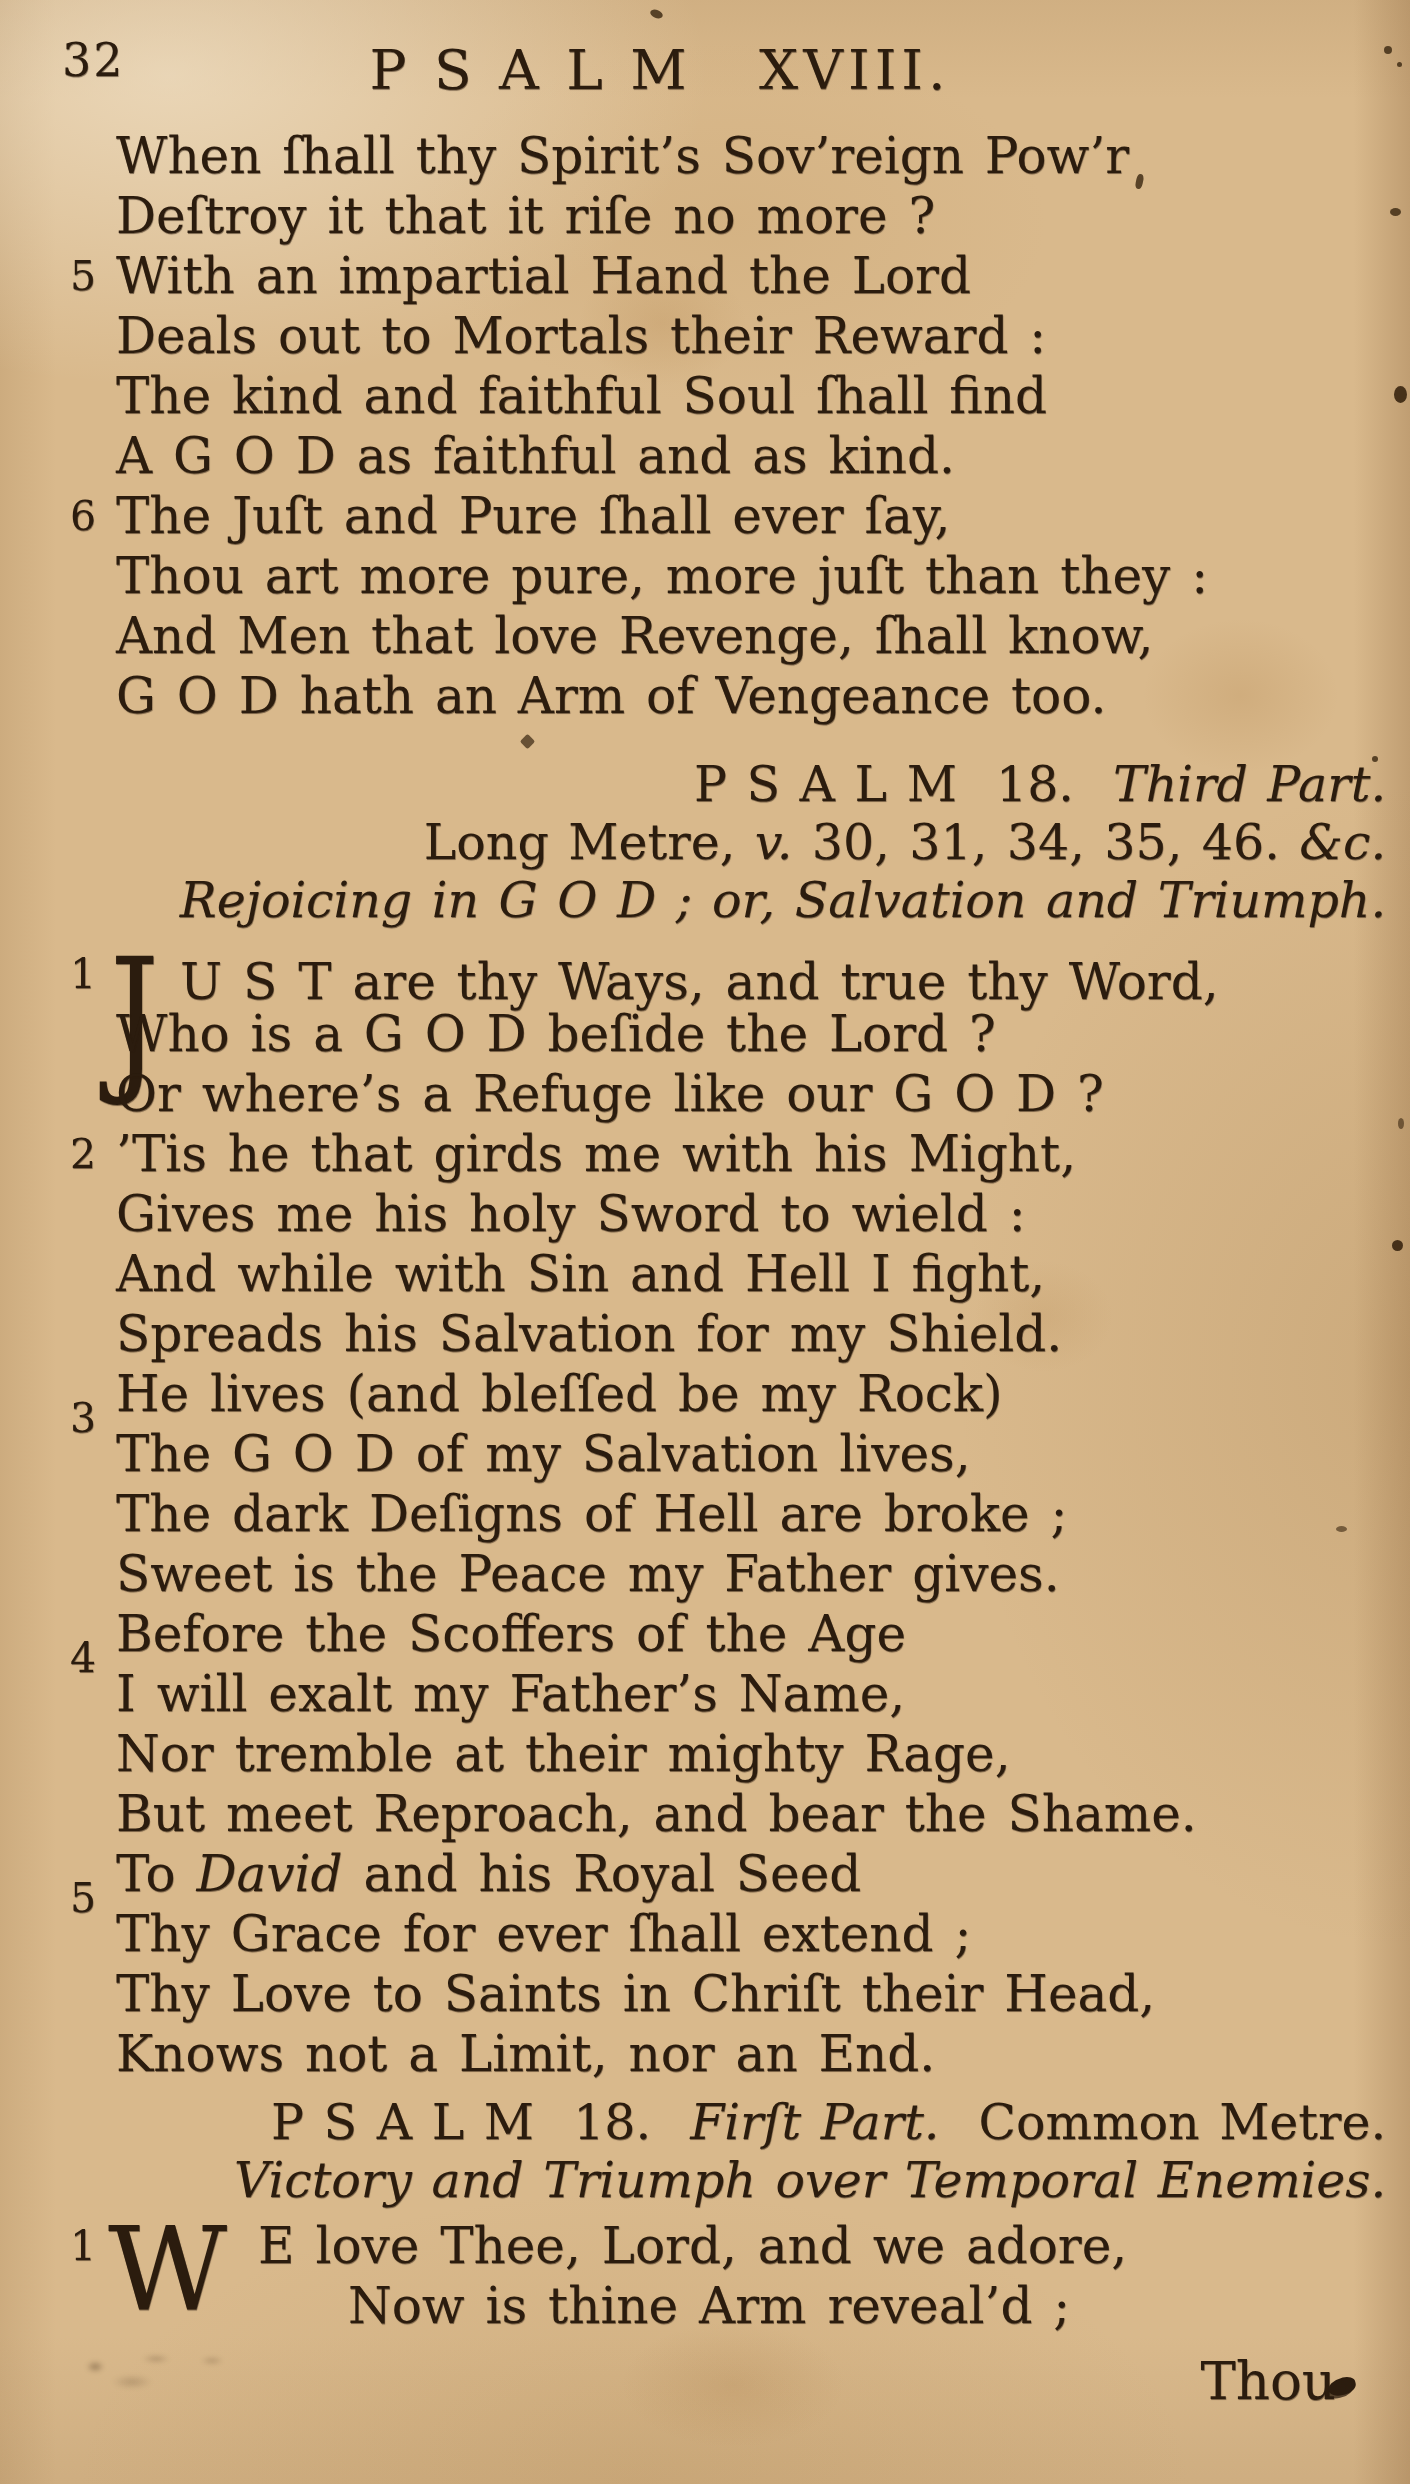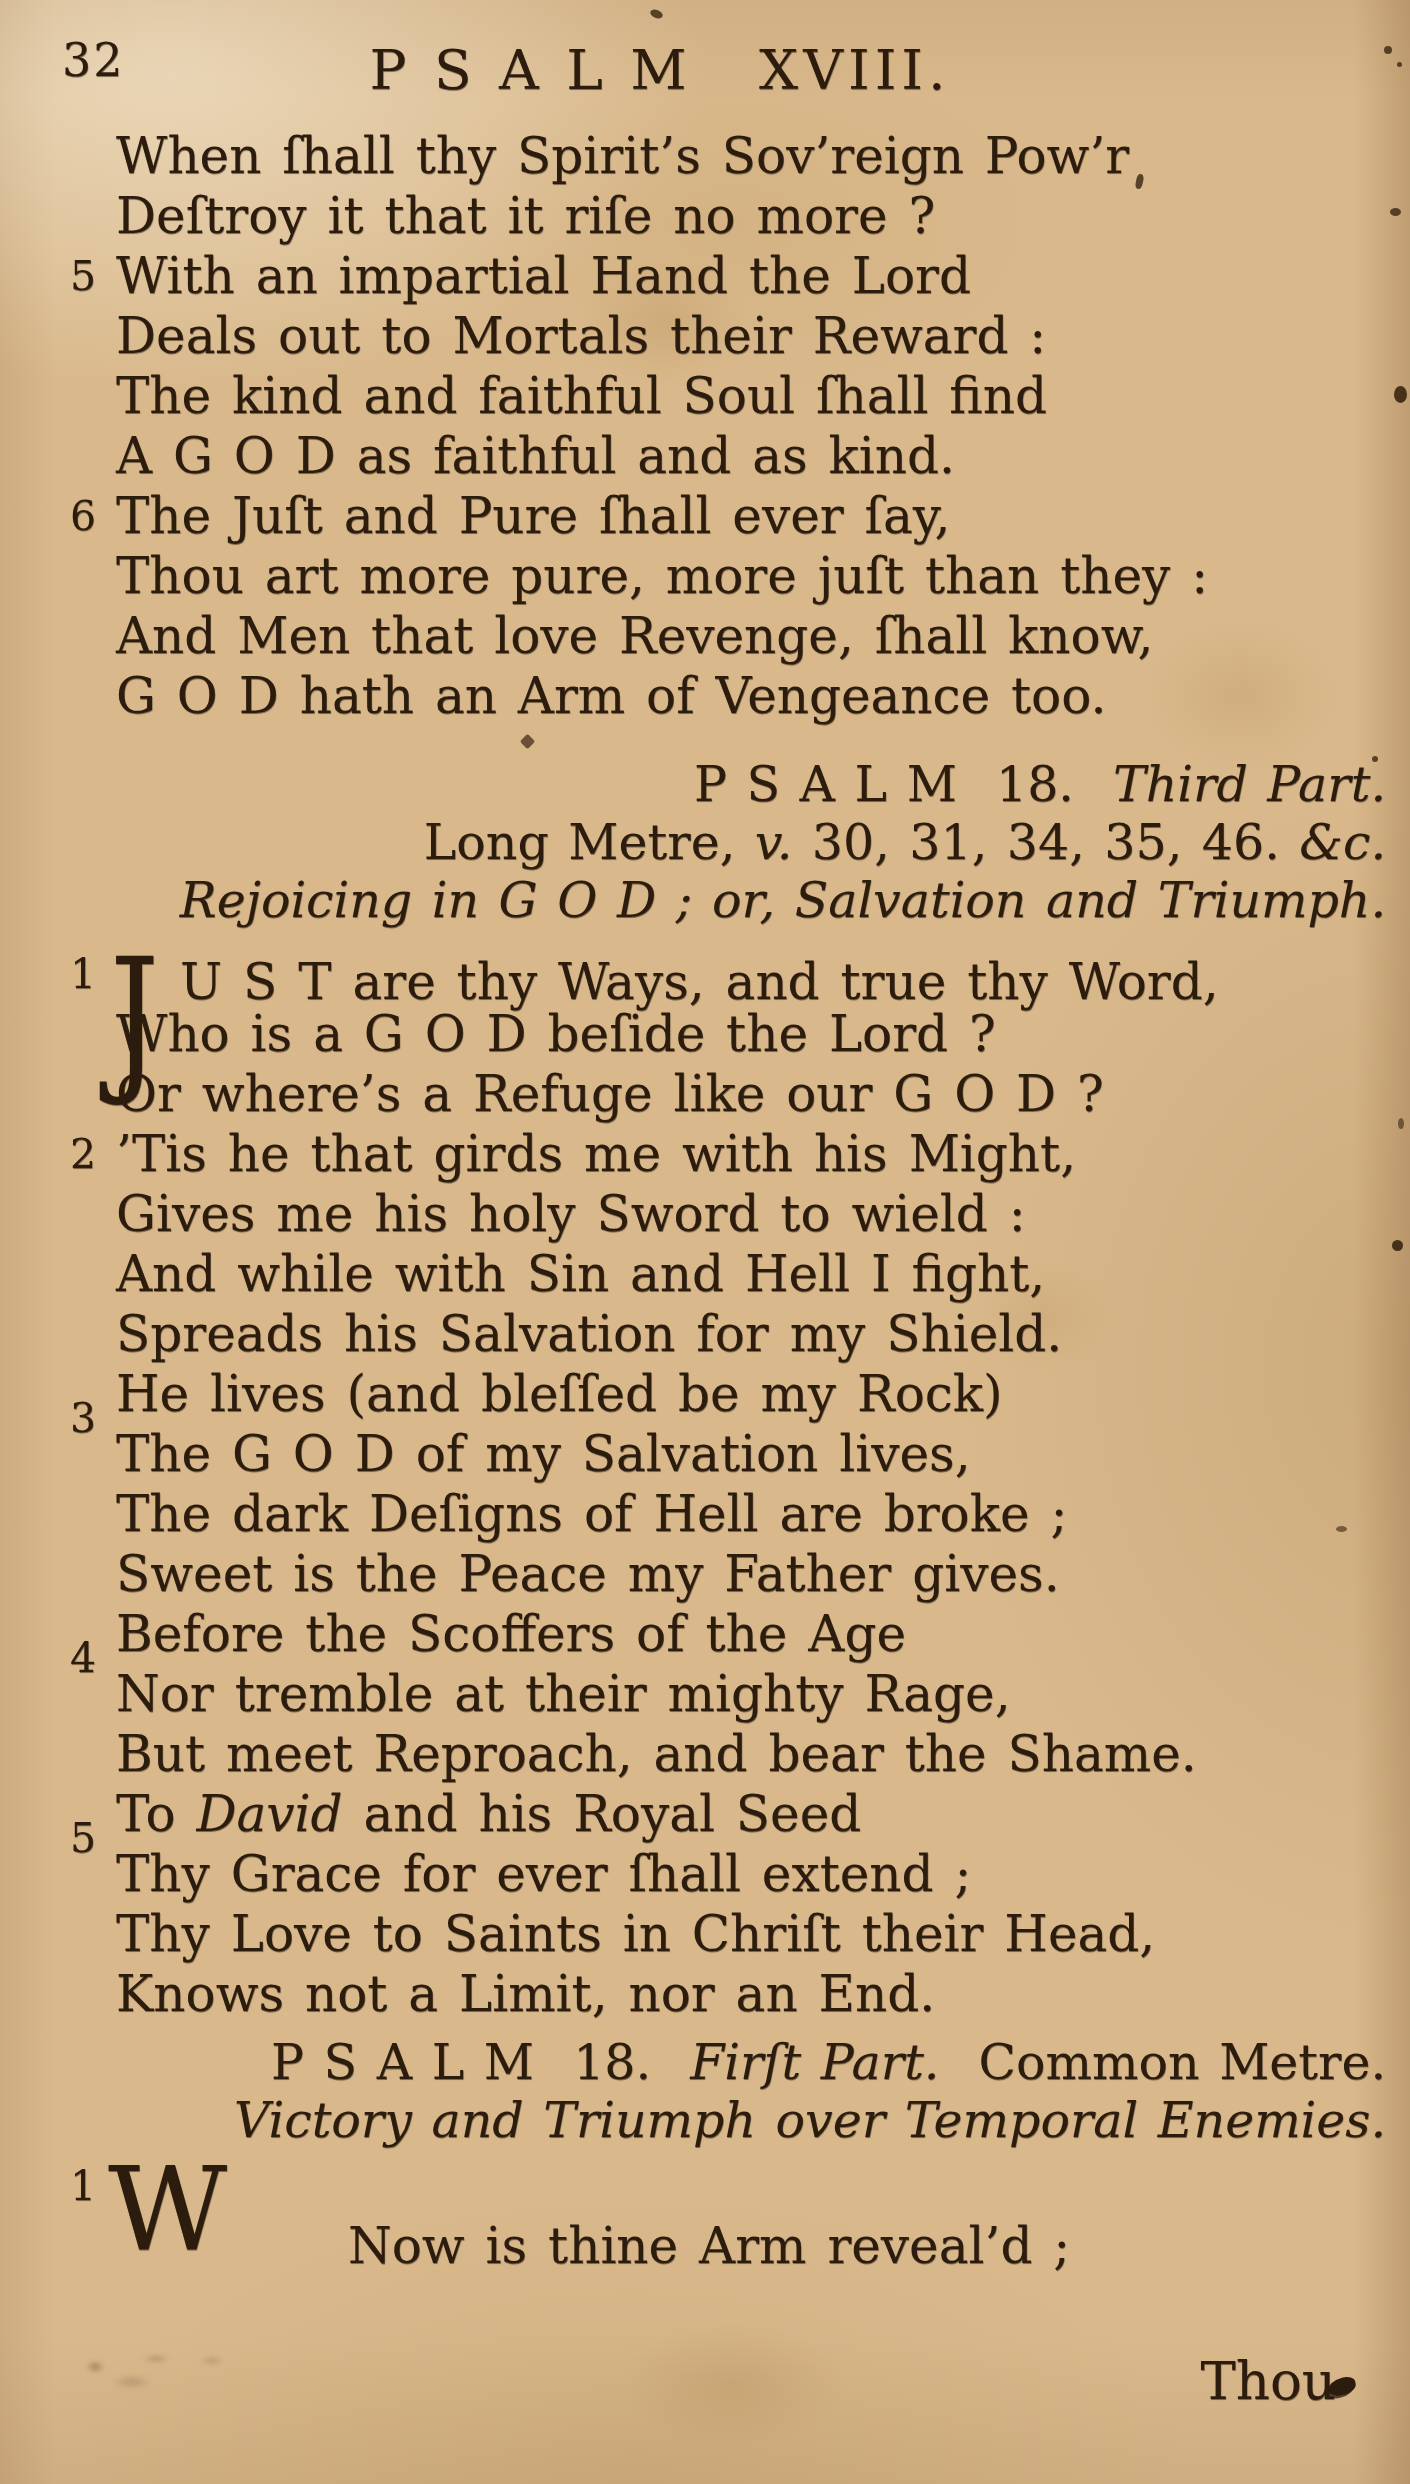--- a/index.html
+++ b/index.html
@@ -106,29 +106,30 @@
       <div class="line ink"><span class="ltext"><span>Or where’s a Refuge like our G O D ?</span></span></div>
       <div class="line ink"><span class="vnum">2</span><span class="ltext"><span>’Tis he that girds me with his Might,</span></span></div>
       <div class="line ink"><span class="ltext"><span>Gives me his holy Sword to wield :</span></span></div>
       <div class="line ink"><span class="ltext"><span>And while with Sin and Hell I fight,</span></span></div>
       <div class="line ink"><span class="ltext"><span>Spreads his Salvation for my Shield.</span></span></div>
       <div class="line ink"><span class="vnum low">3</span><span class="ltext"><span>He lives (and bleſſed be my Rock)</span></span></div>
       <div class="line ink"><span class="ltext"><span>The G O D of my Salvation lives,</span></span></div>
       <div class="line ink"><span class="ltext"><span>The dark Deſigns of Hell are broke ;</span></span></div>
       <div class="line ink"><span class="ltext"><span>Sweet is the Peace my Father gives.</span></span></div>
       <div class="line ink"><span class="vnum low">4</span><span class="ltext"><span>Before the Scoffers of the Age</span></span></div>
+      <div class="line ink"><span class="ltext"><span>I will exalt my Father’s Name,</span></span></div>
       <div class="line ink"><span class="ltext"><span>Nor tremble at their mighty Rage,</span></span></div>
       <div class="line ink"><span class="ltext"><span>But meet Reproach, and bear the Shame.</span></span></div>
       <div class="line ink"><span class="vnum low">5</span><span class="ltext"><span>To </span><span class="it">David</span><span> and his Royal Seed</span></span></div>
       <div class="line ink"><span class="ltext"><span>Thy Grace for ever ſhall extend ;</span></span></div>
       <div class="line ink"><span class="ltext"><span>Thy Love to Saints in Chriſt their Head,</span></span></div>
       <div class="line ink"><span class="ltext"><span>Knows not a Limit, nor an End.</span></span></div>
       <div class="hline ink" style="margin-top: 10px;"><span>P S A L M  18.  </span><span class="it">Firſt Part.</span><span>  Common Metre.</span></div>
       <div class="hline ink"><span class="it">Victory and Triumph over Temporal Enemies.</span></div>
-      <div class="line ink" style="margin-top: 6px;"><span class="vnum">1</span><span class="dropcap cap-w">W</span></div>
+      <div class="line ink" style="margin-top: 6px;"><span class="vnum">1</span><span class="dropcap cap-w">W</span><span class="ltext" style="margin-left: 142px;"><span>E love Thee, Lord, and we adore,</span></span></div>
       <div class="line ink"><span class="ltext" style="margin-left: 232px;"><span>Now is thine Arm reveal’d ;</span></span></div>
     </div>
 
   <div class="catchword-row ink">
     <span>Thou</span><span class="ink-blob"></span>
   </div>
 
   <div class="smudge"></div>
 
   <div class="speck" style="left:650px; top:10px; width:13px; height:8px; transform:rotate(20deg);"></div>

